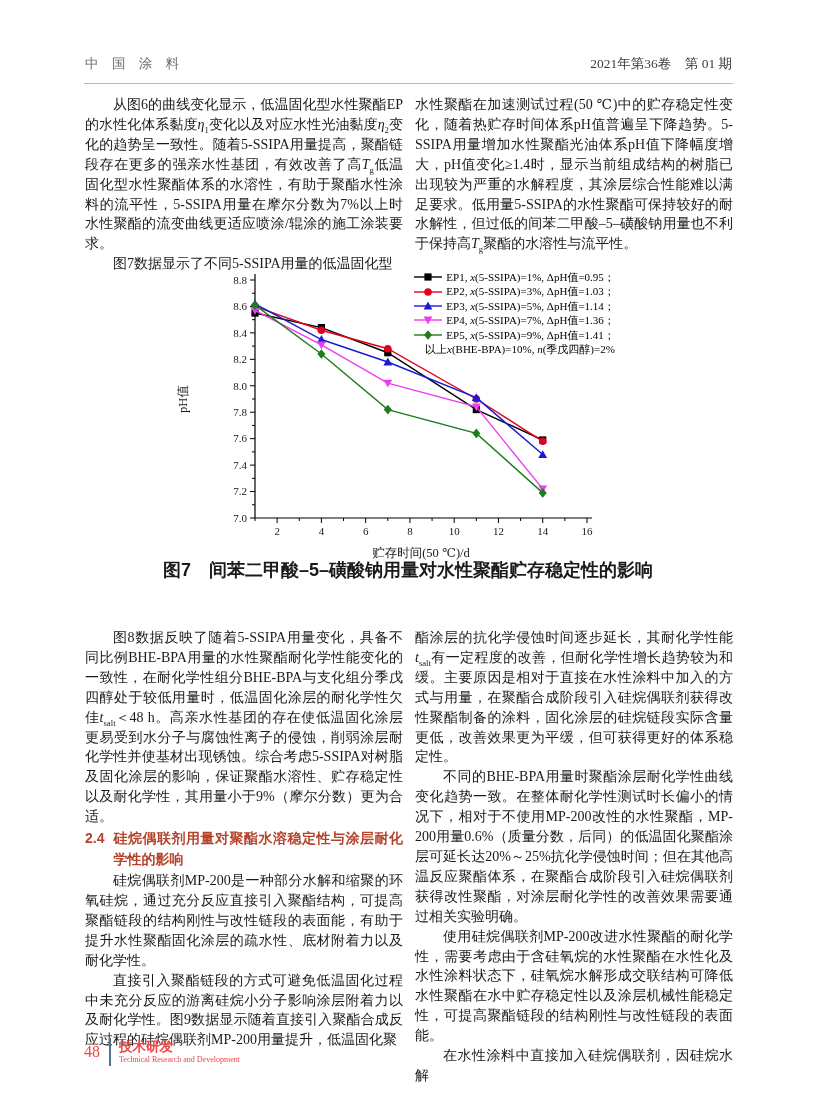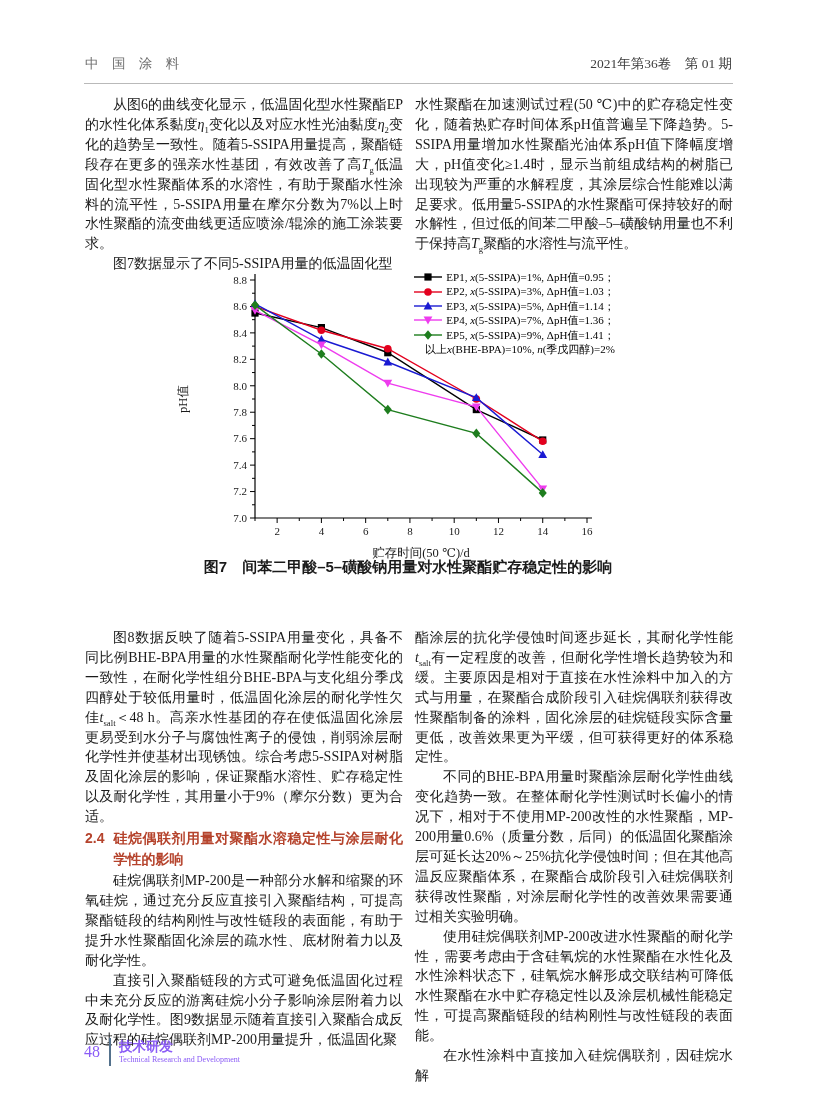--- a/index.html
+++ b/index.html
@@ -20,24 +20,24 @@
   .h24{display:flex;gap:9px;color:#b5432c;font-weight:bold;margin:1px 0;
        font-family:"Liberation Sans","DejaVu Sans",sans-serif;font-size:14px;line-height:21px;}
   .h24 .num{flex:0 0 auto;}
   .fig{left:170px;top:268px;width:480px;height:292px;}
   .fig svg{display:block;font-family:"Liberation Serif","DejaVu Serif",serif;}
   .legend{position:absolute;left:222px;top:2px;font-size:11px;line-height:14.4px;
           white-space:nowrap;color:#000;}
   .legend-row{display:flex;align-items:center;height:14.4px;justify-content:flex-end;}
   .legend-row svg{margin-right:3px;flex:0 0 auto;}
   .legend-note{padding-left:33px;height:14.4px;}
-  .cap-cn{left:0;top:558px;width:816px;text-align:center;font-weight:bold;font-size:15px;
+  .cap-cn{left:0;top:558px;width:816px;text-align:center;font-weight:bold;font-size:18px;
           font-family:"Liberation Sans","DejaVu Sans",sans-serif;}
   .cap-en{left:0;top:580px;width:816px;text-align:center;font-weight:bold;font-size:13.5px;}
-  .footer{left:84px;top:1038px;display:flex;align-items:center;color:#8b5cf6;}
+  .footer{left:84px;top:1038px;display:flex;align-items:center;color:#ef4444;}
   .f-num{font-size:16px;margin-right:9px;}
   .f-div{width:2px;height:28px;background:#53718c;margin-right:8px;}
   .f-col{display:flex;flex-direction:column;}
   .f-cn{font-size:13.5px;font-weight:bold;line-height:15px;
         font-family:"Liberation Sans","DejaVu Sans",sans-serif;}
   .f-en{font-size:8px;line-height:11px;}
 </style>
 </head>
 <body>
 

